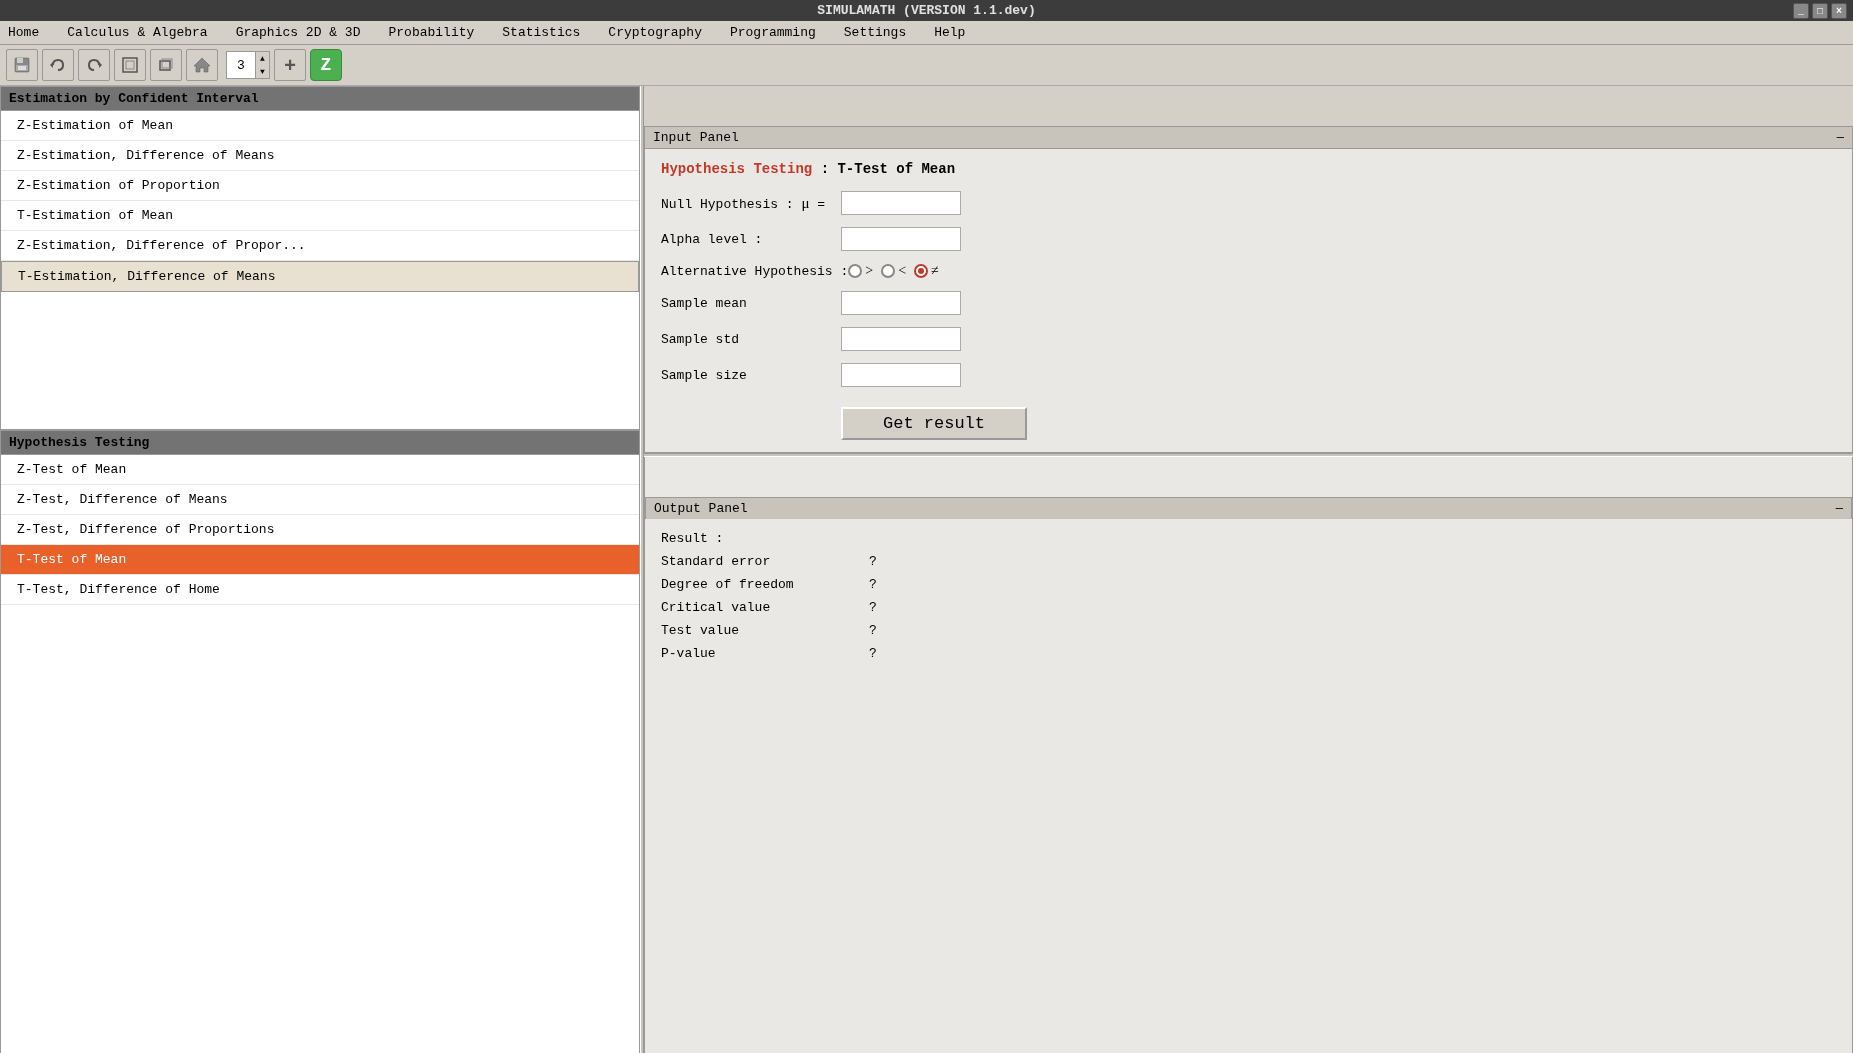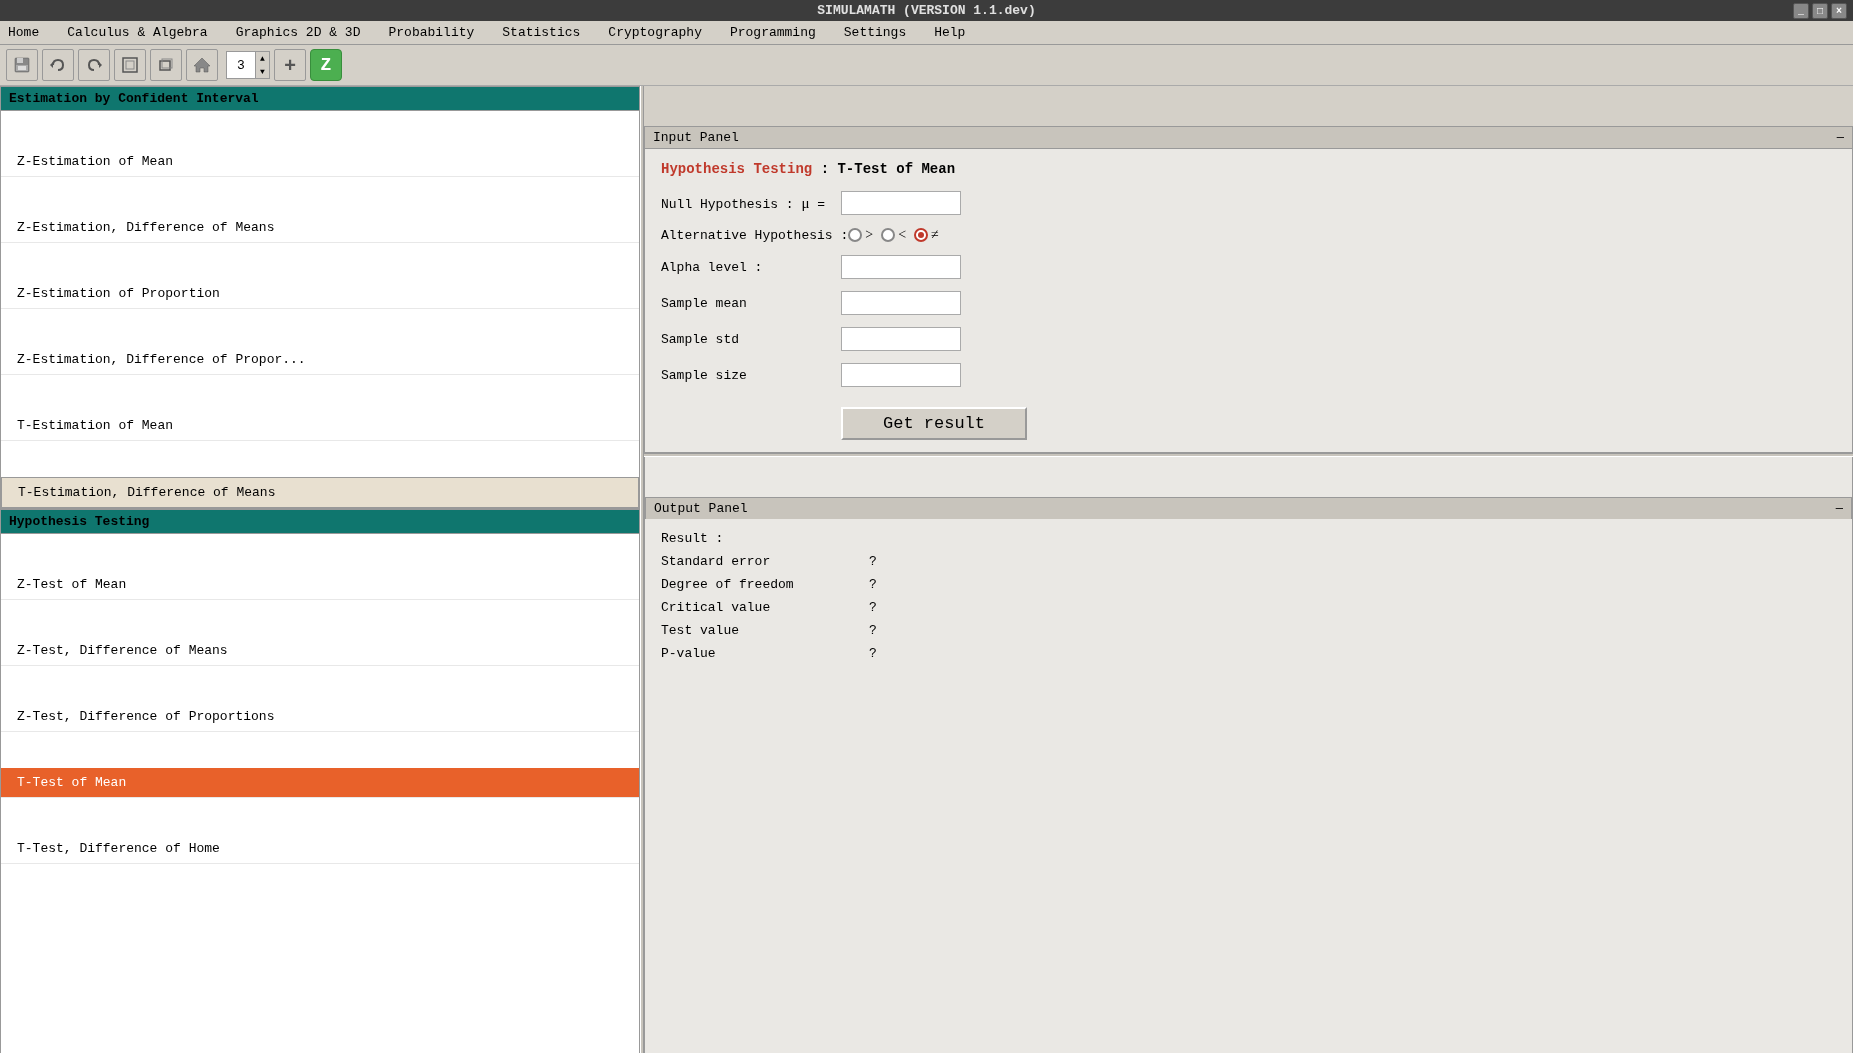--- a/index.html
+++ b/index.html
@@ -99,39 +99,38 @@
       flex-direction: column;
       background: #d4d0c8;
     }
 
     
     .section {
       display: flex;
       flex-direction: column;
     }
     .section-header {
-      background: #0f766e;
+      background: #737373;
       border: 1px solid #999;
       border-bottom: none;
       padding: 4px 8px;
       font-weight: bold;
       font-size: 13px;
     }
     .section-body {
       border: 1px solid #999;
       background: white;
       flex: 1;
     }
     .list-item {
       padding: 7px 16px;
       border-bottom: 1px solid #e8e8e8;
       cursor: pointer;
       font-size: 13px;
       font-family: 'Courier New', monospace;
-      margin-top: 36px;
     }
     .list-item.active { background: #e8612a; color: white; }
     .list-item.selected { background: #e8e0d0; border: 1px solid #999; }
 
     #estimation-section { flex: 0 0 auto; }
     #estimation-section .section-body { min-height: 320px; }
     #hypothesis-section { flex: 1; }
     #hypothesis-section .section-body { min-height: 240px; }
 
     
@@ -374,22 +373,22 @@
 <div id="main-layout">
 
   <div id="left-panel">
 
     <div id="estimation-section" class="section">
       <div class="section-header">Estimation by Confident Interval</div>
       <div class="section-body">
         <div class="list-item">Z-Estimation of Mean</div>
         <div class="list-item">Z-Estimation, Difference of Means</div>
         <div class="list-item">Z-Estimation of Proportion</div>
+        <div class="list-item">T-Estimation of Mean</div>
         <div class="list-item">Z-Estimation, Difference of Propor...</div>
-        <div class="list-item">T-Estimation of Mean</div>
         <div class="list-item selected">T-Estimation, Difference of Means</div>
       </div>
     </div>
 
     <div id="hypothesis-section" class="section">
       <div class="section-header">Hypothesis Testing</div>
       <div class="section-body">
         <div class="list-item">Z-Test of Mean</div>
         <div class="list-item">Z-Test, Difference of Means</div>
         <div class="list-item">Z-Test, Difference of Proportions</div>
@@ -413,20 +412,26 @@
           
           <div class="input-title">
             <span class="ht-label">Hypothesis Testing</span>
             <span class="sep"> : </span>
             <span>T-Test of Mean</span>
           </div>
 
           
           <div class="form-row">
             <span class="form-label">Null Hypothesis :   <span style="font-family:serif; font-size:15px;">μ</span> =</span>
+            <input class="form-input" type="text" value="" style="">
+          </div>
+
+          
+          <div class="form-row">
+            <span class="form-label">Alpha level :</span>
             <input class="form-input" type="text" value="" style="">
           </div>
 
           
           <div class="form-row">
             <span class="form-label">Alternative Hypothesis :</span>
             <div class="radio-group">
               <div class="radio-option">
                 <div class="radio-circle"></div>
                 <span class="radio-symbol">&gt;</span>
@@ -437,26 +442,20 @@
               </div>
               <div class="radio-option">
                 <div class="radio-circle checked"></div>
                 <span class="radio-symbol">≠</span>
               </div>
             </div>
           </div>
 
           
           <div class="form-row">
-            <span class="form-label">Alpha level :</span>
-            <input class="form-input" type="text" value="" style="">
-          </div>
-
-          
-          <div class="form-row">
             <span class="form-label">Sample mean</span>
             <input class="form-input" type="text" value="" style="">
           </div>
 
           
           <div class="form-row">
             <span class="form-label">Sample std</span>
             <input class="form-input" type="text" value="" style="">
           </div>
 

